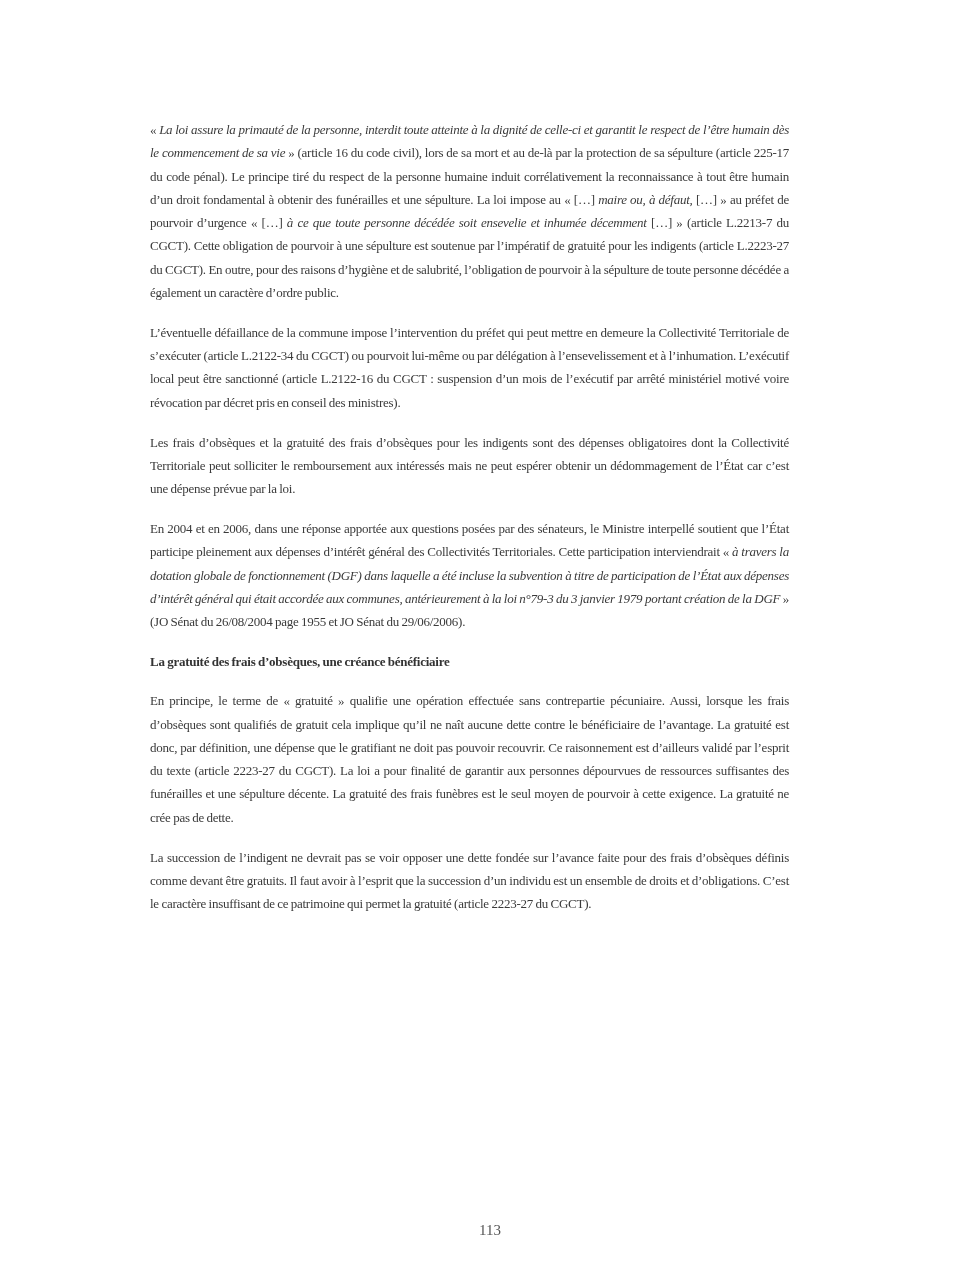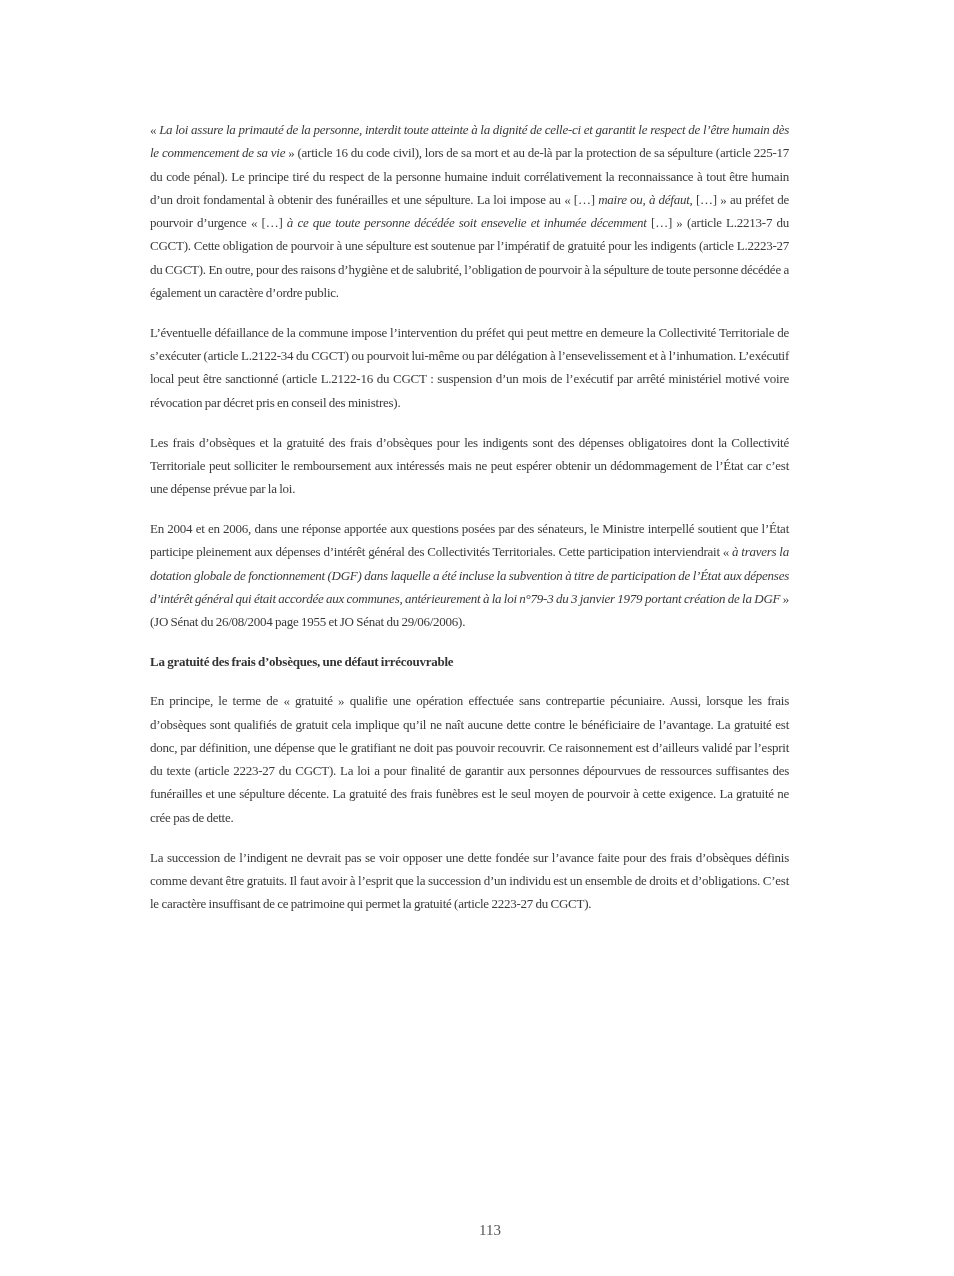--- a/index.html
+++ b/index.html
@@ -63,21 +63,21 @@
   </p>
 
   <p class="para">
     <span>Les frais d’obsèques et la gratuité des frais d’obsèques pour les indigents sont des dépenses obligatoires dont la Collectivité Territoriale peut solliciter le remboursement aux intéressés mais ne peut espérer obtenir un dédommagement de l’État car c’est une dépense prévue par la loi.</span>
   </p>
 
   <p class="para">
     <span>En 2004 et en 2006, dans une réponse apportée aux questions posées par des sénateurs, le Ministre interpellé soutient que l’État participe pleinement aux dépenses d’intérêt général des Collectivités Territoriales.  Cette participation interviendrait « </span><span class="it">à travers la dotation globale de fonctionnement (DGF) dans laquelle a été incluse la subvention à titre de participation de l’État aux dépenses d’intérêt général qui était accordée aux communes, antérieurement à la loi n°79-3 du 3 janvier 1979 portant création de la DGF</span><span> » (JO Sénat du 26/08/2004 page 1955 et JO Sénat du 29/06/2006).</span>
   </p>
 
-  <p class="heading">La gratuité des frais d’obsèques, une défaut irrécouvrable</p>
+  <p class="heading">La gratuité des frais d’obsèques, une créance bénéficiaire</p>
 
   <p class="para">En principe, le terme de « gratuité » qualifie une opération effectuée sans contrepartie pécuniaire. Aussi, lorsque les frais d’obsèques sont qualifiés de gratuit cela implique qu’il ne naît aucune dette contre le bénéficiaire de l’avantage. La gratuité est donc, par définition, une dépense que le gratifiant ne doit pas pouvoir recouvrir. Ce raisonnement est d’ailleurs validé par l’esprit du texte (article 2223-27 du CGCT). La loi a pour finalité de garantir aux personnes dépourvues de ressources suffisantes des funérailles et une sépulture décente. La gratuité des frais funèbres est le seul moyen de pourvoir à cette exigence. La gratuité ne crée pas de dette.</p>
 
   <p class="para">La succession de l’indigent ne devrait pas se voir opposer une dette fondée sur l’avance faite pour des frais d’obsèques définis comme devant être gratuits. Il faut avoir à l’esprit que la succession d’un individu est un ensemble de droits et d’obligations. C’est le caractère insuffisant de ce patrimoine qui permet la gratuité (article 2223-27 du CGCT).</p>
 
 </div>
 
 <div class="page-number">113</div>
 
 </body></html>

